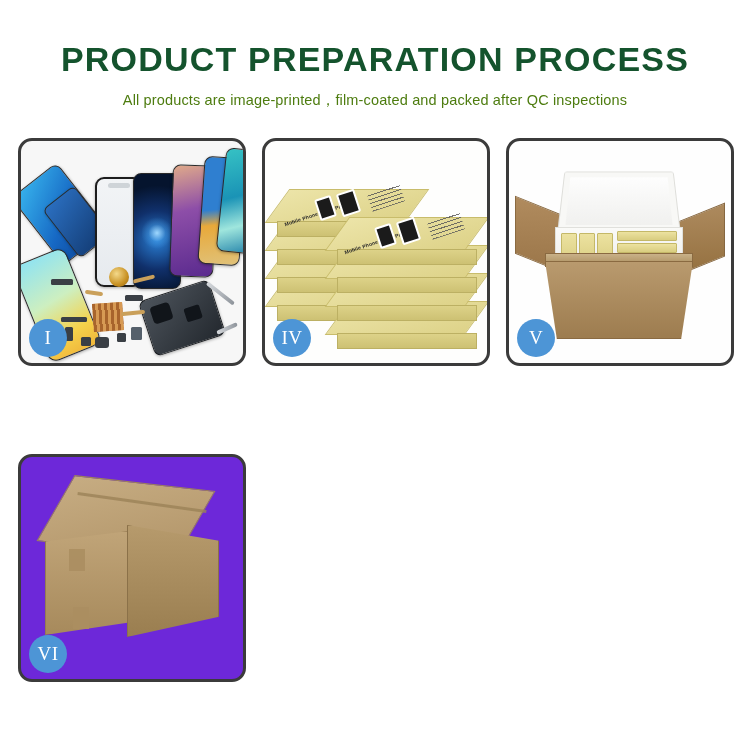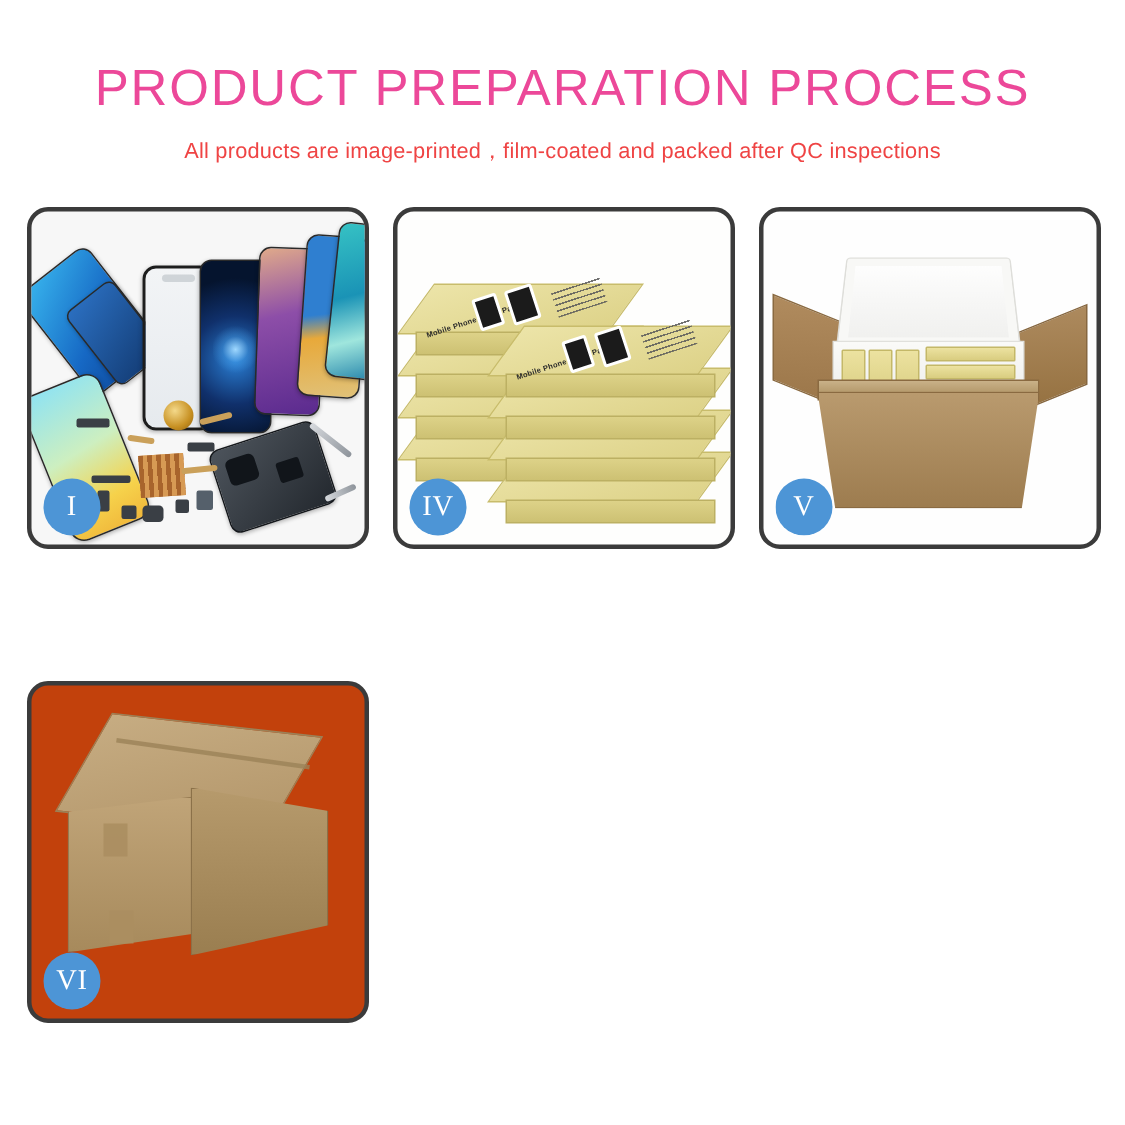--- a/index.html
+++ b/index.html
@@ -8,32 +8,32 @@
     background: #ffffff;
     font-family: "Liberation Sans", sans-serif;
     overflow: hidden;
   }
   .page { position: relative; width: 750px; height: 750px; background: #fff; }
 
   
   .header { text-align: center; padding-top: 42px; }
   .title {
     font-size: 34px;
-    font-weight: 400;
+    font-weight: 700;
     letter-spacing: 1.2px;
-    color: #ec4899;
+    color: #14532d;
     line-height: 1.05;
     white-space: nowrap;
   }
   .subtitle {
     margin-top: 13px;
     font-size: 14.5px;
     font-weight: 400;
     letter-spacing: .15px;
-    color: #ef4444;
+    color: #4d7c0f;
     white-space: nowrap;
   }
 
   
   .grid {
     position: absolute;
     left: 18px; top: 138px;
     width: 716px; height: 545px;
     display: grid;
     grid-template-columns: repeat(3, 228px);
@@ -248,21 +248,21 @@
     position:absolute; left:46px; top:86px; width:128px; height:40px;
     background: linear-gradient(180deg,#fafaf8,#eeeeec);
     border:1px solid #e0e0dc;
   }
   .yrow {
     position:absolute; background: linear-gradient(180deg,#ece2a0,#d9cd80);
     border:1px solid #c4b868; border-radius:1px;
   }
 
   
-  .p6 { background: #c2410c; }
+  .p6 { background: #6d28d9; }
   .c6-top {
     position:absolute; left:30px; top:26px; width:150px; height:66px;
     background: linear-gradient(160deg,#c6ac82,#b3966a);
     transform: skewX(-30deg) skewY(6deg);
     border:1px solid #9c8157;
   }
   .c6-left {
     position:absolute; left:24px; top:74px; width:84px; height:104px;
     background: linear-gradient(180deg,#c0a478,#a78a5c);
     border:1px solid #967b52;

